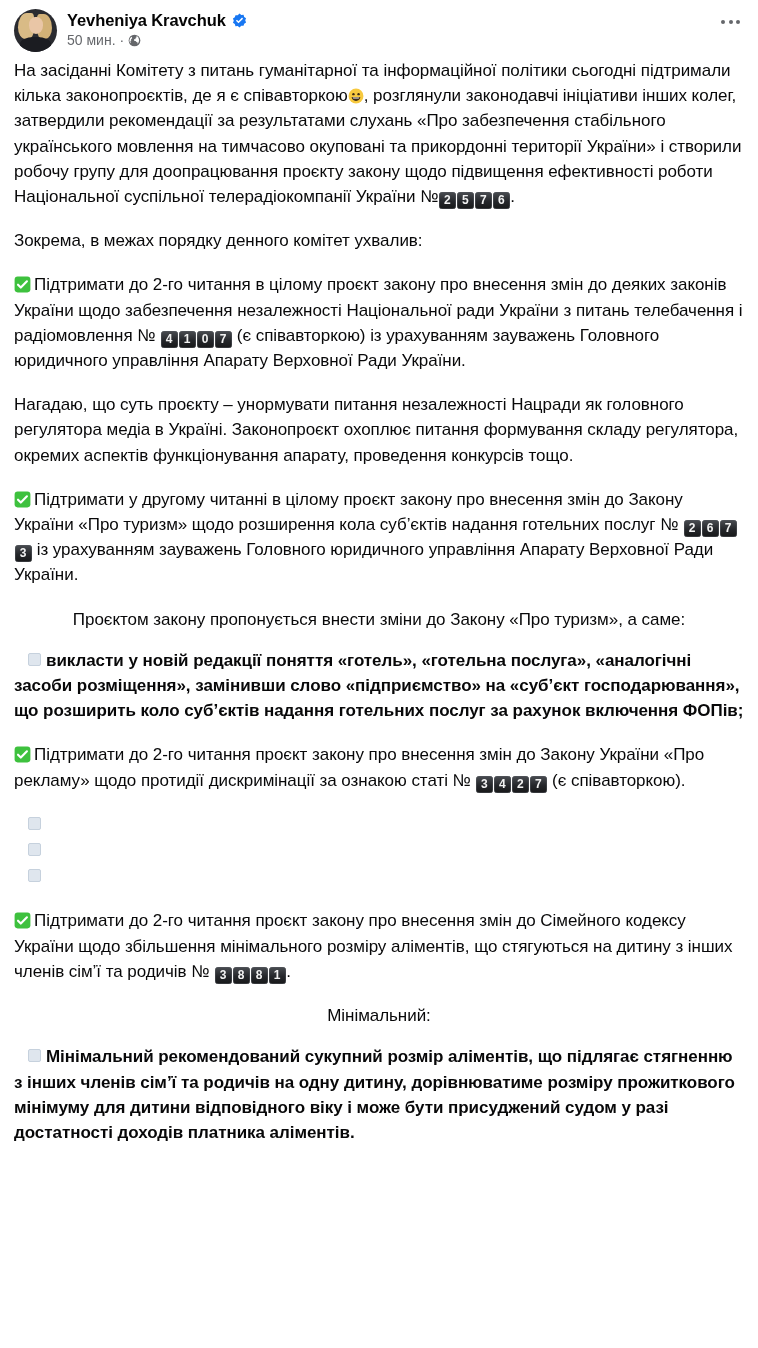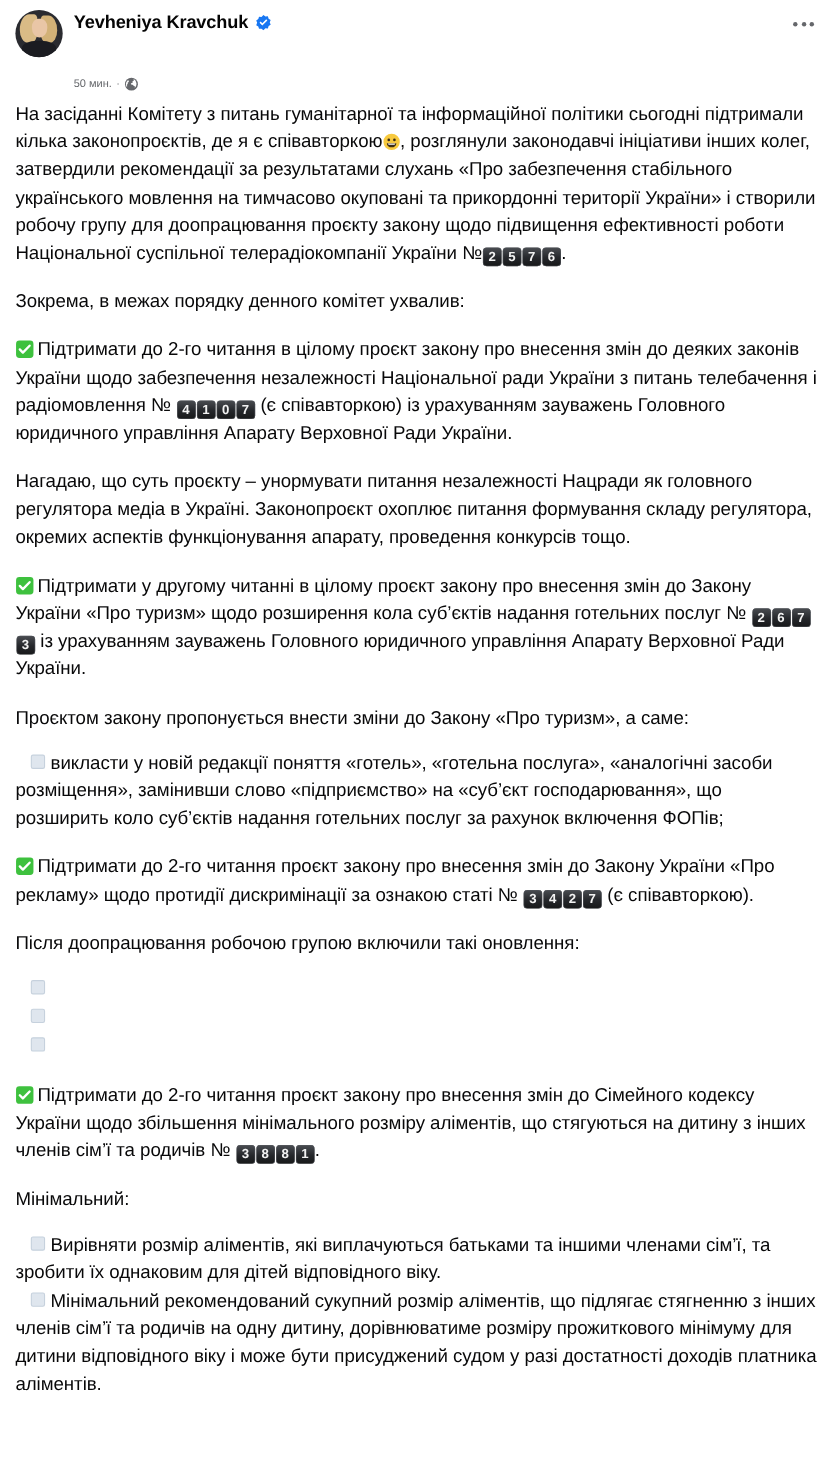--- a/index.html
+++ b/index.html
@@ -64,21 +64,20 @@
     width: 31px; height: 15px;
     background: #1b1c21;
     border-radius: 45% 45% 0 0;
   }
   .header-text {
     margin-left: 10px;
     display: flex;
     flex-direction: column;
     justify-content: center;
     padding-top: 1px;
-    gap: 36px;
   }
   .author-line {
     display: flex;
     align-items: center;
     gap: 6px;
   }
   .author-name {
     font-size: 16.5px;
     font-weight: bold;
     color: #050505;
@@ -90,21 +89,21 @@
     width: 15px;
     height: 15px;
     flex: 0 0 15px;
     line-height: 0;
   }
   .meta-line {
     display: flex;
     align-items: center;
     gap: 4px;
     margin-top: 2px;
-    font-size: 10px;
+    font-size: 14px;
     color: #65676b;
     line-height: 17px;
     text-align: right;
   }
   .globe-icon {
     display: inline-block;
     width: 13px;
     height: 13px;
     line-height: 0;
   }
@@ -130,23 +129,25 @@
     font-size: 17px;
     line-height: 25.2px;
     color: #080809;
     letter-spacing: -0.05px;
   }
   .para {
     margin: 0 0 19px 0;
   }
   .para.tight {
     margin-bottom: 16px;
+    text-align: center;
   }
   .bullets {
     margin: 0 0 19px 0;
+    font-weight: bold;
   }
   .bullet-line {
     margin: 0 0 1px 0;
     text-indent: 14px;
   }
   .bullet-line:last-child { margin-bottom: 0; }
 
   
   .kc {
     display: inline-block;
@@ -272,36 +273,34 @@
       <p class="bullet-line"><span class="em-sq"></span><span>викласти у новій редакції поняття «готель», «готельна послуга», «аналогічні засоби розміщення», замінивши слово «підприємство» на «суб’єкт господарювання», що розширить коло суб’єктів надання готельних послуг за рахунок включення ФОПів;</span></p>
     </div>
 
     <p class="para">
       <span class="em-check"><svg viewBox="0 0 20 20" width="17" height="17" aria-hidden="true">
             <rect x="0.7" y="0.7" width="18.6" height="18.6" rx="3.6" fill="#3ec13e"></rect>
             <path d="M4.7 10.2l3.3 3.4 7.2-7.4" stroke="#ffffff" stroke-width="2.5" fill="none" stroke-linecap="round" stroke-linejoin="round"></path>
           </svg></span><span>Підтримати до 2-го читання проєкт закону про внесення змін до Закону України «Про рекламу» щодо протидії дискримінації за ознакою статі № </span><span class="kc">3</span><span class="kc">4</span><span class="kc">2</span><span class="kc">7</span><span> (є співавторкою).</span>
     </p>
 
-    <p class="para tight">Після доопрацювання робочою групою включили такі оновлення:</p>
 
     <div class="bullets">
       <p class="bullet-line"><span class="em-sq"></span></p>
       <p class="bullet-line"><span class="em-sq"></span></p>
       <p class="bullet-line"><span class="em-sq"></span></p>
     </div>
 
     <p class="para">
       <span class="em-check"><svg viewBox="0 0 20 20" width="17" height="17" aria-hidden="true">
             <rect x="0.7" y="0.7" width="18.6" height="18.6" rx="3.6" fill="#3ec13e"></rect>
             <path d="M4.7 10.2l3.3 3.4 7.2-7.4" stroke="#ffffff" stroke-width="2.5" fill="none" stroke-linecap="round" stroke-linejoin="round"></path>
           </svg></span><span>Підтримати до 2-го читання проєкт закону про внесення змін до Сімейного кодексу України щодо збільшення мінімального розміру аліментів, що стягуються на дитину з інших членів сім’ї та родичів  № </span><span class="kc">3</span><span class="kc">8</span><span class="kc">8</span><span class="kc">1</span><span>.</span>
     </p>
 
     <p class="para tight">Мінімальний:</p>
 
     <div class="bullets">
-      <p class="bullet-line"><span class="em-sq"></span><span>Вирівняти розмір аліментів, які виплачуються батьками та іншими членами сім’ї, та зробити їх однаковим для дітей відповідного віку.</span></p>
       <p class="bullet-line"><span class="em-sq"></span><span>Мінімальний рекомендований сукупний розмір аліментів, що підлягає стягненню з інших членів сім’ї та родичів на одну дитину, дорівнюватиме розміру прожиткового мінімуму для дитини відповідного віку і може бути присуджений судом у разі достатності доходів платника аліментів.</span></p>
     </div>
   </div>
 
 </div>
 
 </body></html>

